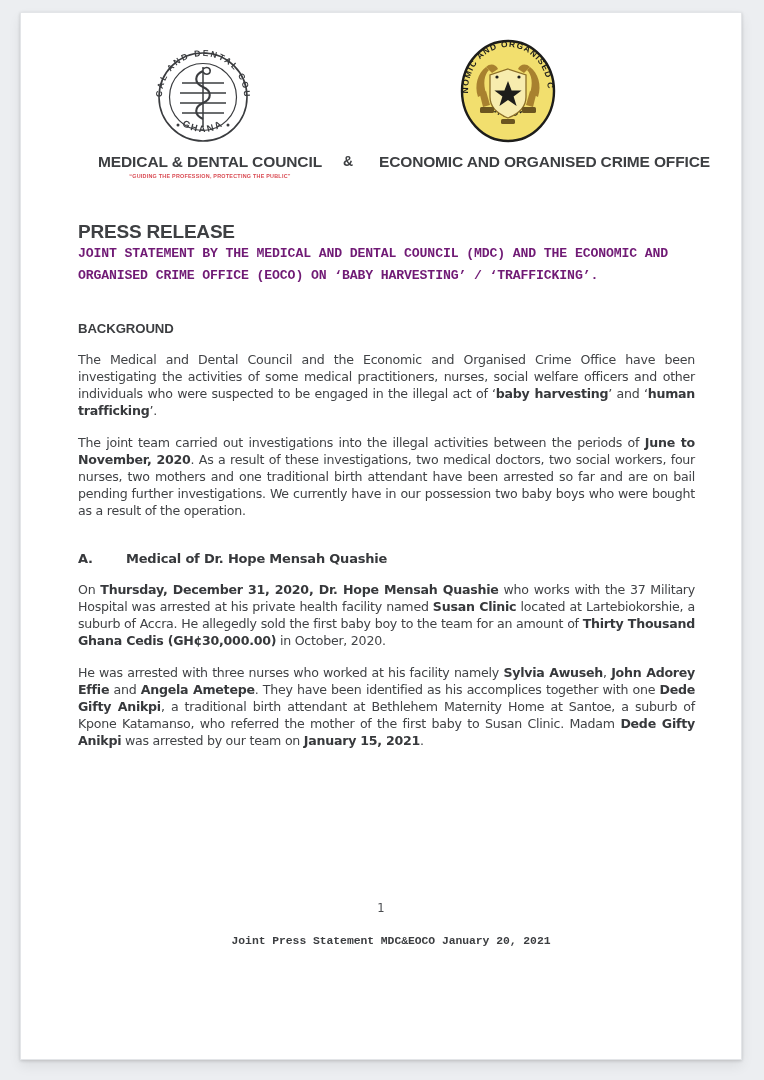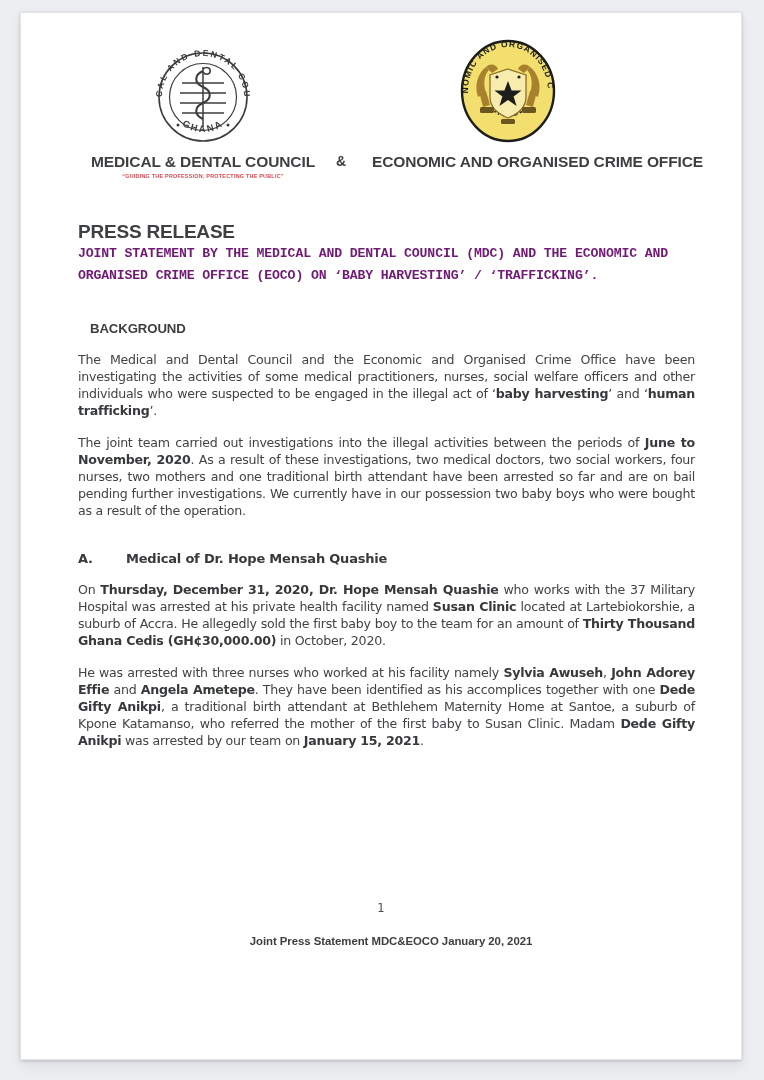--- a/index.html
+++ b/index.html
@@ -52,21 +52,21 @@
     left: 435px;
     top: 18px;
     width: 104px;
     height: 118px;
   }
   .logo-mdc svg, .logo-eoco svg { display: block; }
 
   
   .org-row {
     position: relative;
-    margin: 0 0 0 5px;
+    margin: 0 0 0 12px;
     height: 40px;
   }
   .org-left {
     position: absolute;
     left: 57px;
     top: 0;
     text-align: center;
     width: 240px;
   }
   .org-left .org-name {
@@ -132,21 +132,20 @@
     letter-spacing: -0.15px;
     max-width: 620px;
   }
   .section-heading {
     font-family: "Liberation Sans", sans-serif;
     font-weight: bold;
     font-size: 13.2px;
     color: #3c3e41;
     margin-top: 34px;
     letter-spacing: -0.1px;
-    margin-left: 12px;
   }
   .para {
     font-family: "DejaVu Sans", sans-serif;
     font-size: 12.6px;
     line-height: 17px;
     color: #414346;
     text-align: justify;
     margin-top: 15px;
     max-width: 617px;
     letter-spacing: -0.25px;
@@ -170,21 +169,21 @@
     text-align: center;
     font-family: "DejaVu Sans", sans-serif;
     font-size: 11.5px;
     color: #4a4c4f;
   }
   .footer-note {
     position: absolute;
     left: 0; right: 0;
     top: 922px;
     text-align: center;
-    font-family: Liberation Sans, sans-serif;
+    font-family: Liberation Mono, monospace;
     font-weight: bold;
     font-size: 11.4px;
     color: #3c3e41;
     letter-spacing: -0.05px;
     margin-left: 20px;
   }
 </style>
 </head>
 <body>
 

